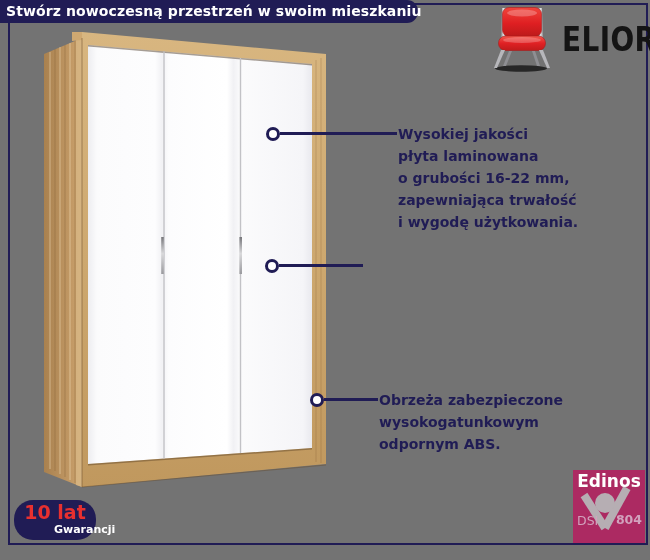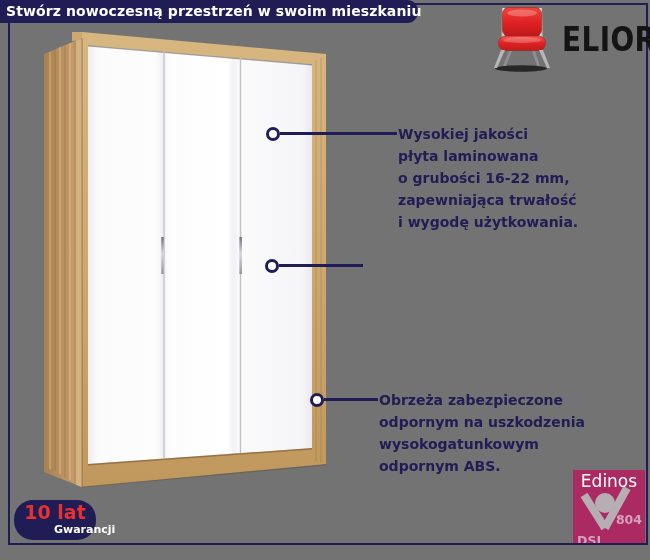--- a/index.html
+++ b/index.html
@@ -47,23 +47,23 @@
   .warranty .years{color:#e8302f;font-weight:bold;font-size:19px;line-height:19px;}
   .warranty .label{color:#ffffff;font-weight:bold;font-size:11px;line-height:16px;margin-left:40px;}
   
   .cert{
     position:absolute;left:573px;top:470px;width:72px;height:73px;background:#ac2a62;
     z-index:6;overflow:hidden;
   }
   .cert svg{position:absolute;left:0;top:0;}
   .cert .ed-brand{
     position:absolute;left:0;right:0;top:1px;text-align:center;color:#fff;
-    font-weight:normal;font-size:17px;line-height:20px;
-  }
-  .cert .ed-dsi{position:absolute;left:4px;top:43px;color:#d2a2bd;font-weight:bold;font-size:12.5px;margin-top:20px;}
+    font-weight:bold;font-size:17px;line-height:20px;
+  }
+  .cert .ed-dsi{position:absolute;left:4px;top:43px;color:#d2a2bd;font-weight:normal;font-size:12.5px;}
   .cert .ed-804{position:absolute;right:3px;top:42px;color:#d2a2bd;font-weight:bold;font-size:12.5px;}
   .cert .ed-std{
     position:absolute;left:0;right:0;top:71px;text-align:center;color:#fff;
     font-weight:bold;font-size:12.5px;
   }
 </style>
 </head>
 <body>
 
 <div class="stage">
@@ -186,21 +186,20 @@
     <div>i wygodę użytkowania.</div>
   </div>
 
   <div class="callout-marker" style="left:265px;top:259px"></div>
   <div class="callout-conn" style="left:279px;top:264px;width:84px"></div>
 
   <div class="callout-marker" style="left:310px;top:393px"></div>
   <div class="callout-conn" style="left:324px;top:398px;width:54px"></div>
   <div class="callout" style="left:379px;top:389px">
     <div>Obrzeża zabezpieczone</div>
-    <div>odpornym na uszkodzenia</div>
     <div>wysokogatunkowym</div>
     <div>odpornym ABS.</div>
   </div>
 
   <div class="warranty">
     <div class="years">10 lat</div>
     <div class="label">Gwarancji</div>
   </div>
 
   <div class="cert">

